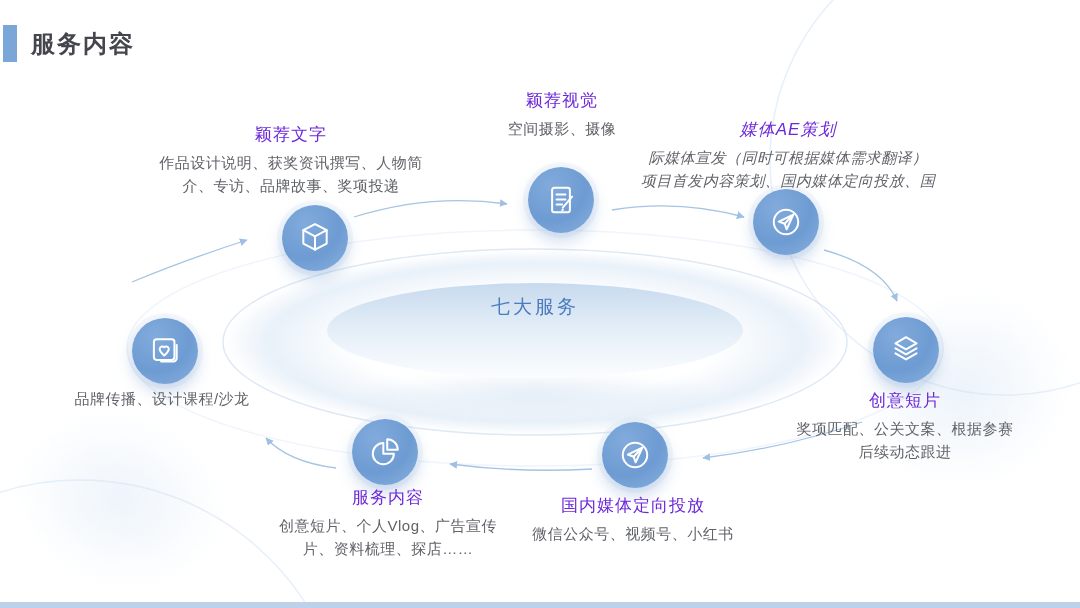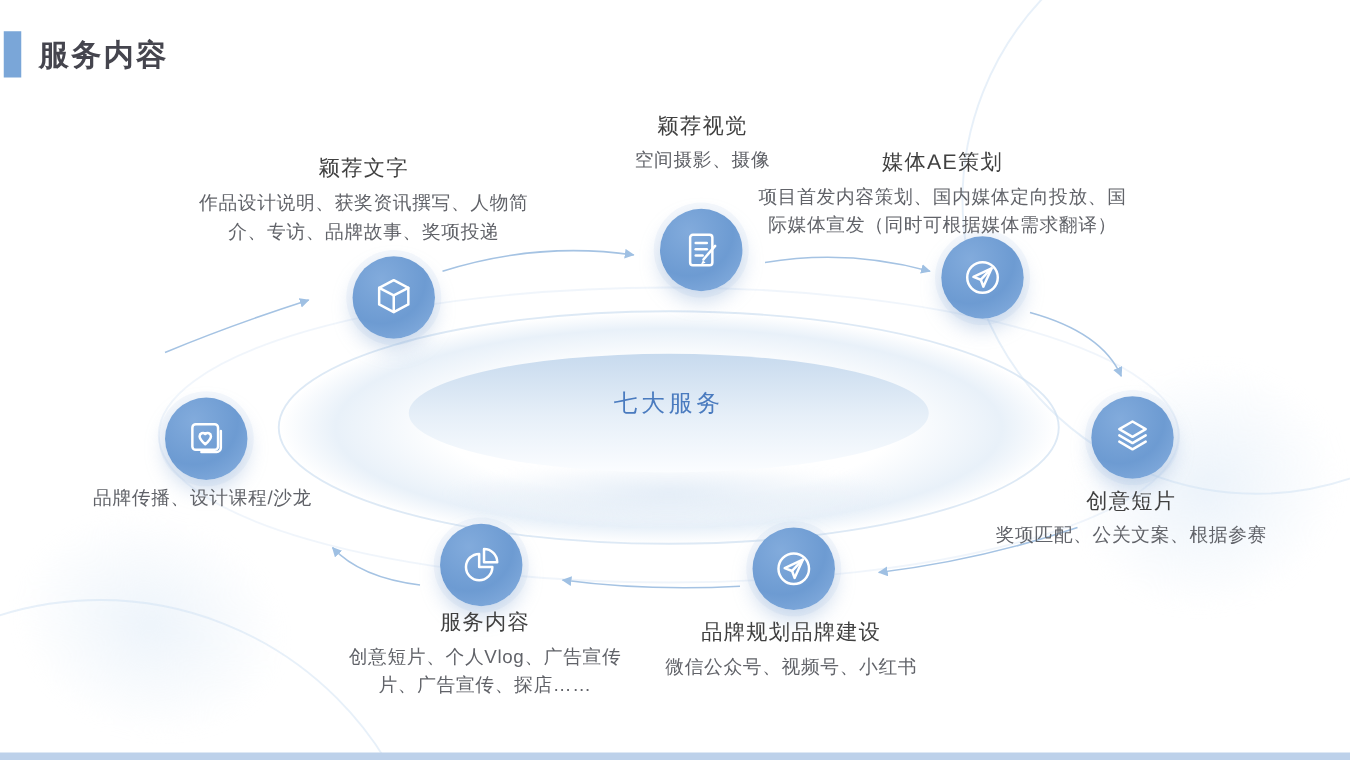--- a/index.html
+++ b/index.html
@@ -21,34 +21,34 @@
         background:radial-gradient(50% 50% at 50% 50%, rgba(203,221,240,.55) 0%, rgba(203,221,240,0) 75%);}
   .swoosh{position:absolute;border-radius:50%;filter:blur(6px);}
   .swoosh.right{left:815px;top:255px;width:300px;height:270px;transform:rotate(-18deg);
         background:radial-gradient(50% 50% at 50% 50%, rgba(226,237,248,.65) 0%, rgba(226,237,248,0) 72%);}
   .swoosh.left{left:-30px;top:380px;width:300px;height:240px;transform:rotate(15deg);
         background:radial-gradient(50% 50% at 50% 50%, rgba(226,237,248,.6) 0%, rgba(226,237,248,0) 72%);}
 
   
   .center-ellipse{position:absolute;left:327px;top:283px;width:416px;height:95px;border-radius:50%;
         background:linear-gradient(180deg,#c7daee 0%,#e6eff8 52%,#fbfdff 100%);}
-  .center-label{position:absolute;left:327px;top:310px;width:416px;text-align:center;
+  .center-label{position:absolute;left:327px;top:294px;width:416px;text-align:center;
         font-size:19px;letter-spacing:3px;color:#4a7bbf;font-weight:500;}
 
   
   svg.overlay{position:absolute;left:0;top:0;pointer-events:none;}
 
   
   .node-circle{position:absolute;width:66px;height:66px;border-radius:50%;
         background:radial-gradient(circle at 35% 28%, #82abdc 0%, #6d9bd2 55%, #8ab1e0 100%);
         box-shadow:0 8px 16px rgba(130,165,210,.40), 0 0 0 5px rgba(198,218,240,.18);
         display:flex;align-items:center;justify-content:center;}
   .node-circle svg{width:40px;height:40px;}
   .node-text{position:absolute;text-align:center;}
-  .node-title{font-size:17px;line-height:26px;color:#404040;font-weight:500;letter-spacing:1px;margin-bottom:3px;}
+  .node-title{font-size:17px;line-height:26px;color:#6d28d9;font-weight:500;letter-spacing:1px;margin-bottom:3px;}
   .node-line{font-size:15px;line-height:23px;color:#616369;letter-spacing:.5px;}
 
   .bottom-bar{position:absolute;left:0;bottom:0;width:1080px;height:6px;background:#bdd1ea;}
 </style>
 </head>
 <body>
 
 <div class="stage">
 
   <div class="accent-bar"></div>
@@ -129,79 +129,80 @@
   <div class="node">
     <div class="node-circle" style="left: 753px; top: 189px;">
           <svg viewBox="0 0 36 36">
             <g fill="none" stroke="#fff" stroke-width="1.8" stroke-linecap="round" stroke-linejoin="round">
               <circle cx="18" cy="18" r="11"></circle>
               <path d="M24.5 11.5 L11.5 17.6 L16.8 19.6 L18.6 24.6 Z"></path>
               <path d="M16.8 19.6 L24.5 11.5"></path>
             </g>
           </svg>
         </div>
-    <div class="node-text" style="left: 564px; top: 117px; width: 380px;">
+    <div class="node-text" style="left: 598px; top: 117px; width: 380px; font-style: italic;">
       <div class="node-title">媒体AE策划</div>
       <div class="node-desc">
+            <div class="node-line">际媒体宣发（同时可根据媒体需求翻译）</div>
             <div class="node-line">项目首发内容策划、国内媒体定向投放、国</div>
-            <div class="node-line">际媒体宣发（同时可根据媒体需求翻译）</div>
           </div>
     </div>
   </div>
 
   <div class="node">
     <div class="node-circle" style="left: 873px; top: 317px;">
           <svg viewBox="0 0 36 36">
             <g fill="none" stroke="#fff" stroke-width="1.8" stroke-linecap="round" stroke-linejoin="round">
               <path d="M18 6.5 L27.5 12 L18 17.5 L8.5 12 Z"></path>
               <path d="M8.5 16.5 L18 22 L27.5 16.5"></path>
               <path d="M8.5 21 L18 26.5 L27.5 21"></path>
             </g>
           </svg>
         </div>
     <div class="node-text" style="left: 765px; top: 388px; width: 280px;">
       <div class="node-title">创意短片</div>
       <div class="node-desc">
             <div class="node-line">奖项匹配、公关文案、根据参赛</div>
+            <div class="node-line">后续动态跟进</div>
           </div>
     </div>
   </div>
 
   <div class="node">
     <div class="node-circle" style="left: 602px; top: 422px;">
           <svg viewBox="0 0 36 36">
             <g fill="none" stroke="#fff" stroke-width="1.8" stroke-linecap="round" stroke-linejoin="round">
               <circle cx="18" cy="18" r="11"></circle>
               <path d="M24.5 11.5 L11.5 17.6 L16.8 19.6 L18.6 24.6 Z"></path>
               <path d="M16.8 19.6 L24.5 11.5"></path>
             </g>
           </svg>
         </div>
     <div class="node-text" style="left: 483px; top: 493px; width: 300px;">
-      <div class="node-title">品牌规划品牌建设</div>
+      <div class="node-title">国内媒体定向投放</div>
       <div class="node-desc">
             <div class="node-line">微信公众号、视频号、小红书</div>
           </div>
     </div>
   </div>
 
   <div class="node">
     <div class="node-circle" style="left: 352px; top: 419px;">
           <svg viewBox="0 0 36 36">
             <g fill="none" stroke="#fff" stroke-width="1.8" stroke-linecap="round" stroke-linejoin="round">
               <path d="M16.5 10 A9.5 9.5 0 1 0 26 19.5 L16.5 19.5 Z"></path>
               <path d="M20 16 V6.5 A9.5 9.5 0 0 1 29.5 16 Z"></path>
             </g>
           </svg>
         </div>
     <div class="node-text" style="left: 238px; top: 485px; width: 300px;">
       <div class="node-title">服务内容</div>
       <div class="node-desc">
             <div class="node-line">创意短片、个人Vlog、广告宣传</div>
-            <div class="node-line">片、广告宣传、探店……</div>
+            <div class="node-line">片、资料梳理、探店……</div>
           </div>
     </div>
   </div>
 
   <div class="node">
     <div class="node-circle" style="left: 132px; top: 318px;">
           <svg viewBox="0 0 36 36">
             <g fill="none" stroke="#fff" stroke-width="1.8" stroke-linecap="round" stroke-linejoin="round">
               <path d="M28.5 12.5 V24.5 a3 3 0 0 1 -3 3 H14.5"></path>
               <rect x="8" y="7.5" width="18.5" height="18.5" rx="2.5"></rect>

